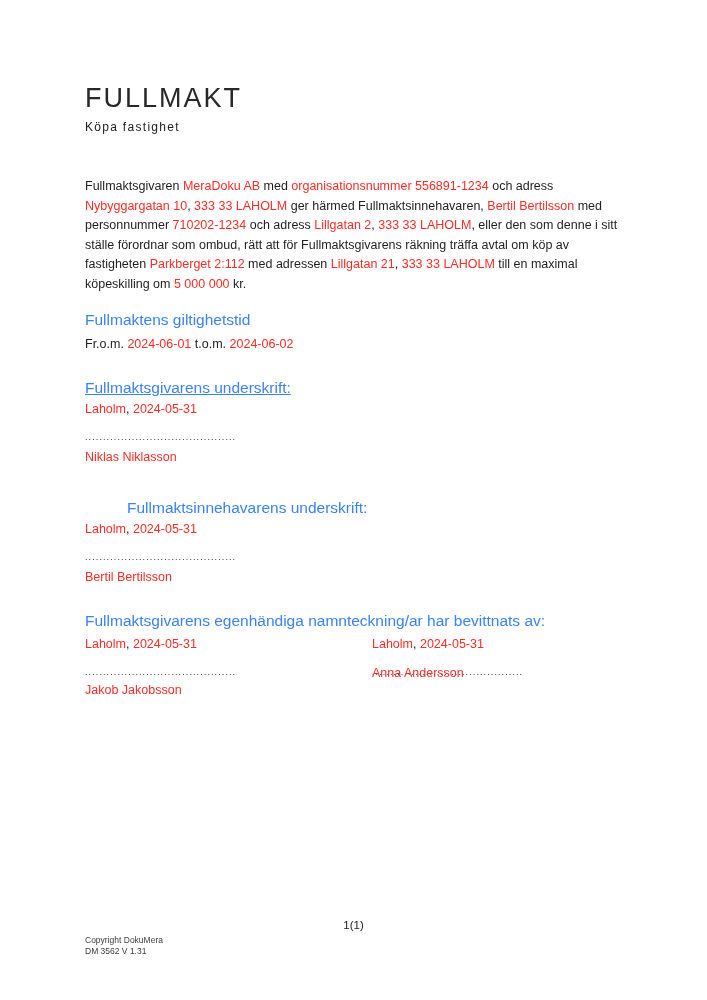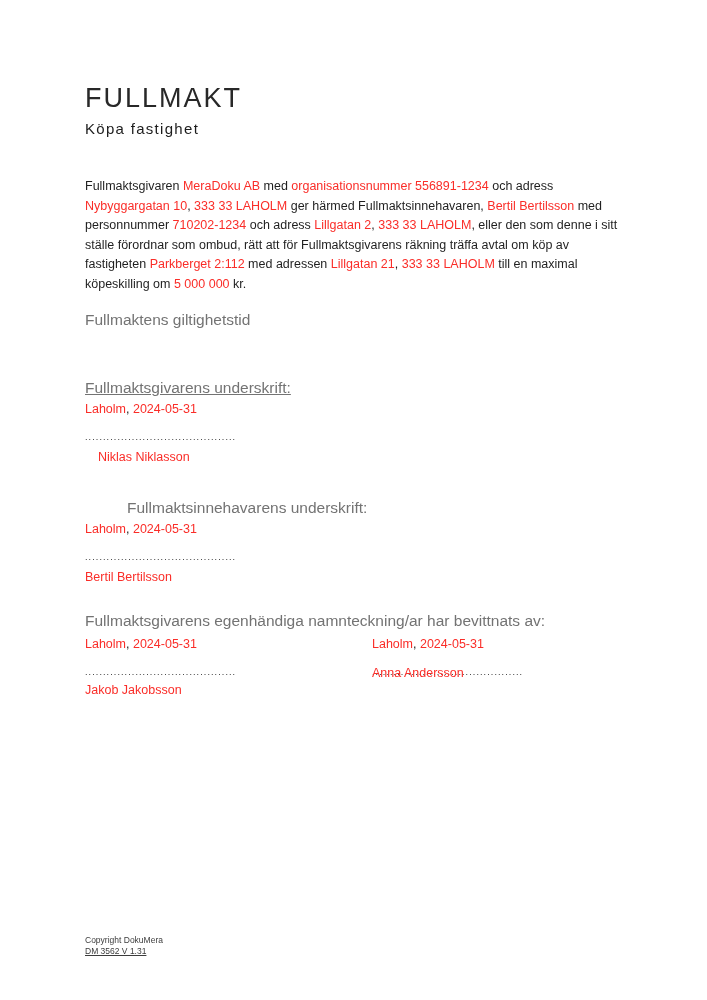--- a/index.html
+++ b/index.html
@@ -18,35 +18,35 @@
   .doc-title {
     left: 85px; top: 83px;
     font-size: 27px;
     letter-spacing: 2px;
     font-weight: 400;
     color: #282828;
     white-space: nowrap;
   }
   .doc-subtitle {
     left: 85px; top: 120px;
-    font-size: 15px;
+    font-size: 12px;
     letter-spacing: 1.3px;
     color: #1c1c1c;
     white-space: nowrap;
   }
   .intro-paragraph {
     left: 85px; top: 177px;
     width: 560px;
     font-size: 12.5px;
     line-height: 19.5px;
   }
   .section-heading {
     font-size: 15.5px;
     font-weight: 400;
-    color: #737373;
+    color: #3b82f6;
     white-space: nowrap;
   }
   .body-line {
     font-size: 12.5px;
     line-height: 15px;
     white-space: nowrap;
   }
   .red { color: var(--red); }
   .dotted-line {
     width: 150px;
@@ -75,38 +75,40 @@
 <body>
 
 <div class="page">
 
   <div class="abs doc-title">FULLMAKT</div>
   <div class="abs doc-subtitle">Köpa fastighet</div>
 
   <div class="abs intro-paragraph"><span>Fullmaktsgivaren </span><span class="red">MeraDoku AB</span><span> med </span><span class="red">organisationsnummer 556891-1234</span><span> och adress</span><br><span class="red">Nybyggargatan 10</span><span>, </span><span class="red">333 33 LAHOLM</span><span> ger härmed Fullmaktsinnehavaren, </span><span class="red">Bertil Bertilsson</span><span> med</span><br><span>personnummer </span><span class="red">710202-1234</span><span> och adress </span><span class="red">Lillgatan 2</span><span>, </span><span class="red">333 33 LAHOLM</span><span>, eller den som denne i sitt</span><br><span>ställe förordnar som ombud, rätt att för Fullmaktsgivarens räkning träffa avtal om köp av</span><br><span>fastigheten </span><span class="red">Parkberget 2:112</span><span> med adressen </span><span class="red">Lillgatan 21</span><span>, </span><span class="red">333 33 LAHOLM</span><span> till en maximal</span><br><span>köpeskilling om </span><span class="red">5 000 000</span><span> kr.</span></div>
 
   <div class="abs section-heading" style="left:85px; top:311px;">Fullmaktens giltighetstid</div>
+  <div class="abs body-line" style="left:85px; top:337px;"><span>Fr.o.m. </span><span class="red">2024-06-01</span><span> t.o.m. </span><span class="red">2024-06-02</span></div>
 
   <div class="abs section-heading" style="left:85px; top:379px;text-decoration:underline;">Fullmaktsgivarens underskrift:</div>
   <div class="abs body-line" style="left:85px; top:402px;"><span class="red">Laholm</span><span>, </span><span class="red">2024-05-31</span></div>
   <div class="abs dotted-line" style="left:85px; top:433px;">............................................................</div>
-  <div class="abs body-line red" style="left:98px; top:450px;">Niklas Niklasson</div>
+  <div class="abs body-line red" style="left:85px; top:450px;">Niklas Niklasson</div>
 
   <div class="abs section-heading" style="left:85px; top:499px;margin-left:42px;">Fullmaktsinnehavarens underskrift:</div>
   <div class="abs body-line" style="left:85px; top:522px;"><span class="red">Laholm</span><span>, </span><span class="red">2024-05-31</span></div>
   <div class="abs dotted-line" style="left:85px; top:553px;">............................................................</div>
   <div class="abs body-line red" style="left:85px; top:570px;">Bertil Bertilsson</div>
 
   <div class="abs section-heading" style="left:85px; top:612px;">Fullmaktsgivarens egenhändiga namnteckning/ar har bevittnats av:</div>
 
   <div class="abs body-line" style="left:85px; top:637px;"><span class="red">Laholm</span><span>, </span><span class="red">2024-05-31</span></div>
   <div class="abs body-line" style="left:372px; top:637px;"><span class="red">Laholm</span><span>, </span><span class="red">2024-05-31</span></div>
 
   <div class="abs dotted-line" style="left:85px; top:668px;">............................................................</div>
   <div class="abs dotted-line" style="left:372px; top:668px;">............................................................</div>
 
   <div class="abs body-line red" style="left:85px; top:683px;">Jakob Jakobsson</div>
   <div class="abs body-line red" style="left:372px; top:666px;">Anna Andersson</div>
 
+  <div class="abs page-number">1(1)</div>
   <div class="abs footer-line" style="top:935px;">Copyright DokuMera</div>
-  <div class="abs footer-line" style="top:946px;text-decoration:underline;">DM 3562 V 1.31</div>
+  <div class="abs footer-line" style="top:946px;">DM 3562 V 1.31</div>
 
 </div>
 
 </body></html>

